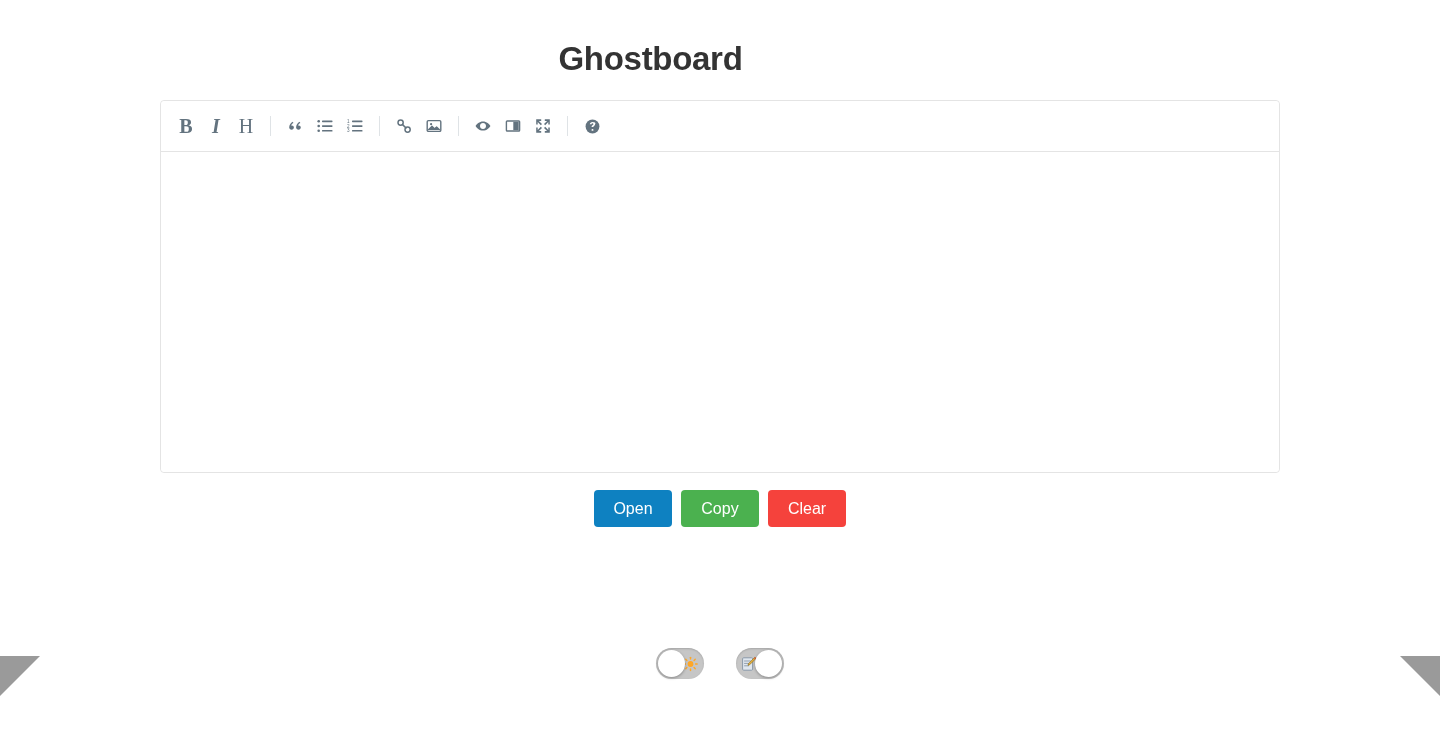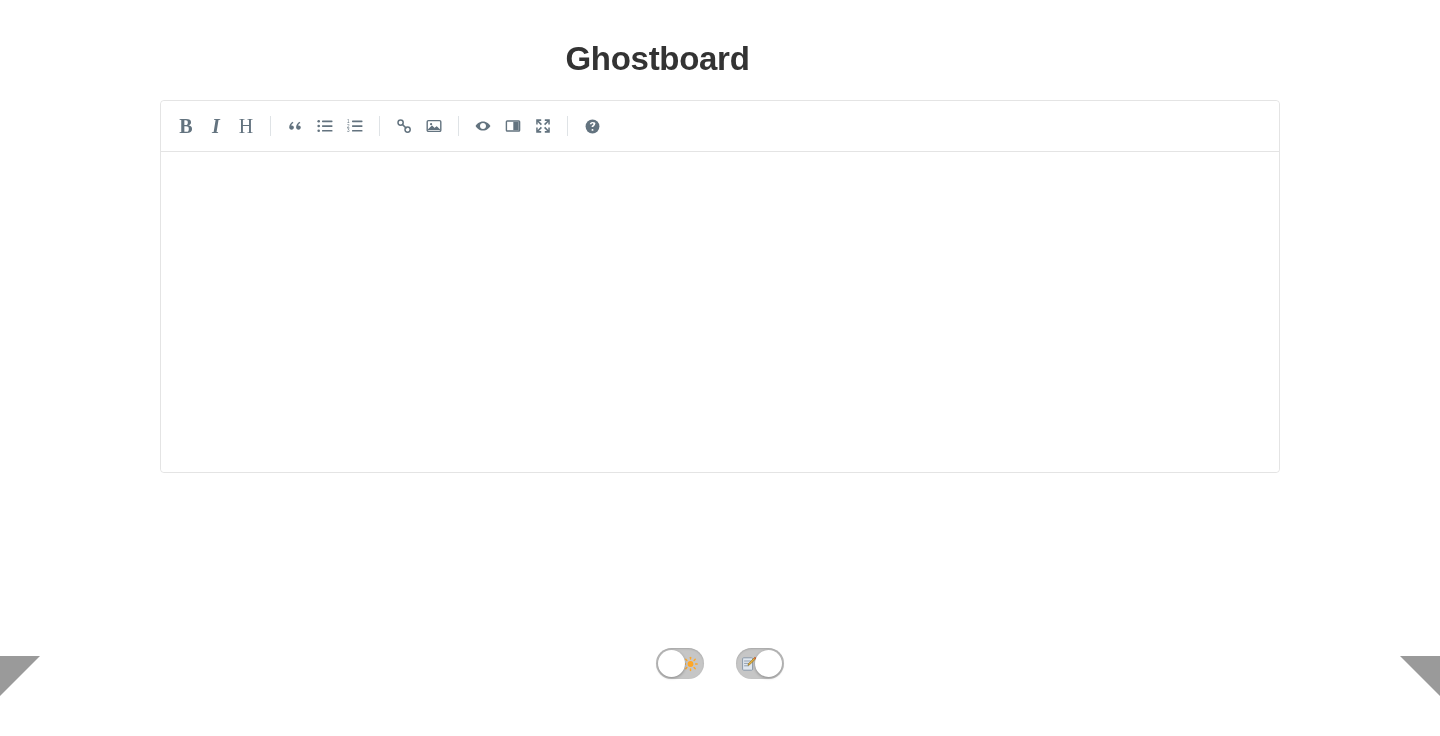--- a/index.html
+++ b/index.html
@@ -16,21 +16,21 @@
     position: relative;
     width: 1440px;
     height: 736px;
     background: #ffffff;
   }
 
   
   .page-title {
     position: absolute;
     top: 36px;
-    left: 7px;
+    left: 0;
     width: 1301px;
     text-align: center;
     font-size: 33px;
     font-weight: bold;
     color: #333333;
     letter-spacing: -0.3px;
     line-height: 46px;
   }
 
   
@@ -300,20 +300,25 @@
             <circle cx="8" cy="11.6" r="1.05" fill="#ffffff"></circle>
           </svg>
         </span>
       </div>
 
     </div>
 
     <div class="editor-body"></div>
   </div>
 
+  <div class="actions">
+    <button class="btn btn-open">Open</button>
+    <button class="btn btn-copy">Copy</button>
+    <button class="btn btn-clear">Clear</button>
+  </div>
 
   <div class="toggles">
 
     <div class="switch">
       <span class="switch-emoji on-right">
         <svg class="sun-ico" width="15" height="15" viewBox="0 0 16 16">
           <circle cx="8" cy="8" r="3.1" fill="#ffa726"></circle>
           <g stroke="#ffa726" stroke-width="1.5" stroke-linecap="round">
             <path d="M8 .9V2.6"></path>
               <path d="M8 13.4v1.7"></path>

